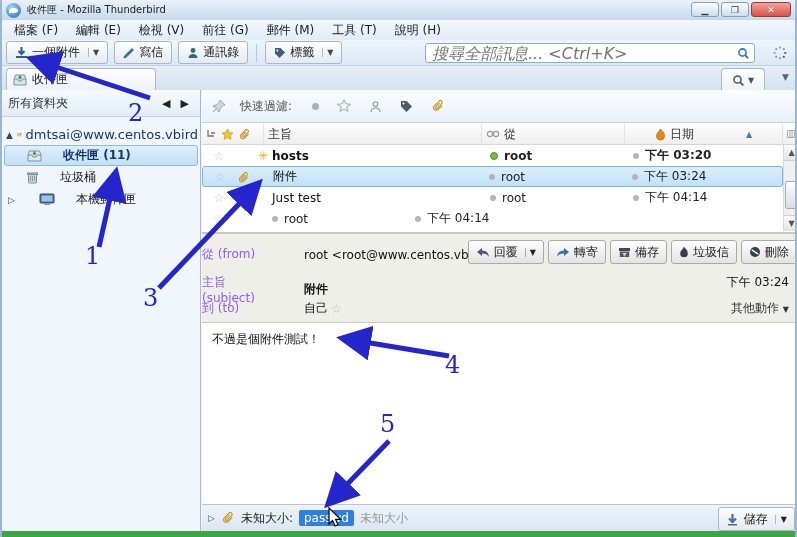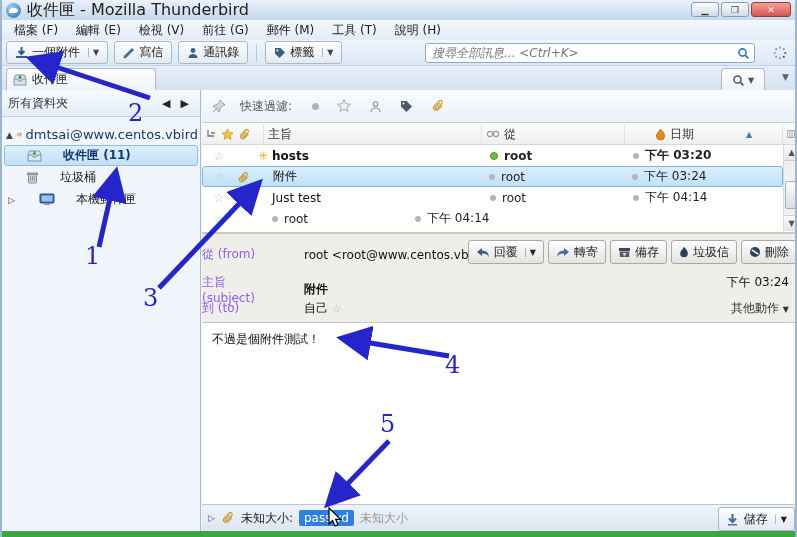--- a/index.html
+++ b/index.html
@@ -2,41 +2,41 @@
 <html><head>
 <meta charset="utf-8">
 <style>
   html,body{margin:0;padding:0;}
   body{font-family:"DejaVu Sans","Liberation Sans",sans-serif;font-size:12px;color:#222;}
   .window{position:relative;width:797px;height:537px;background:#eef4fb;overflow:hidden;
           border-left:2px solid #9ab6d2;border-right:2px solid #9ab6d2;box-sizing:border-box;}
   
   .titlebar{position:absolute;left:0;top:0;width:100%;height:20px;
     background:linear-gradient(#e9f1fa,#c5d9ec);display:flex;align-items:center;gap:6px;padding-left:4px;box-sizing:border-box;}
-  .titlebar .title{font-size:16px;color:#222;}
+  .titlebar .title{font-size:10px;color:#222;}
   .appicon{width:15px;height:15px;border-radius:50%;background:radial-gradient(circle at 35% 30%,#9fd4f5,#1f6fb2);position:relative;}
   .appicon:after{content:"";position:absolute;left:3px;top:5px;width:9px;height:5px;background:#fff;border-radius:50% 50% 50% 0;}
   .winbtns{position:absolute;right:4px;top:2px;display:flex;gap:2px;}
   .winbtn{width:28px;height:15px;border:1px solid #8aa0b8;border-radius:3px;background:linear-gradient(#fdfeff,#cfdcea);
     display:flex;align-items:center;justify-content:center;font-size:9px;color:#333;box-sizing:border-box;}
   .winbtn.close{width:40px;background:linear-gradient(#f2a39d,#d9534a);border-color:#9c3a34;color:#fff;font-weight:bold;}
   
   .menubar{position:absolute;left:0;top:20px;width:100%;height:20px;background:linear-gradient(#f2f7fc,#e2ecf7);
     display:flex;align-items:center;gap:2px;padding-left:4px;box-sizing:border-box;}
   .menu-item{padding:9px 8px;color:#222;}
   
   .toolbar{position:absolute;left:0;top:40px;width:100%;height:26px;background:linear-gradient(#eef5fc,#dbe8f5);
     display:flex;align-items:center;gap:6px;padding-left:4px;box-sizing:border-box;border-bottom:1px solid #c3d2e2;}
   .tbtn{height:21px;display:flex;align-items:center;gap:4px;padding:0 8px;border:1px solid #a9b8c8;border-radius:3px;
     background:linear-gradient(#fefefe,#e2eaf2);color:#222;}
   .tbtn .drop{border-left:1px solid #a9b8c8;margin-left:4px;padding-left:4px;font-size:8px;color:#445;}
   .tsep{width:1px;height:18px;background:#b9c7d6;margin:0 2px;}
   .searchwrap{position:absolute;right:40px;top:3px;width:330px;height:20px;background:#fff;border:1px solid #92aac2;
     border-radius:3px;display:flex;align-items:center;padding:0 4px;box-sizing:border-box;}
-  .searchwrap input{flex:1;border:none;outline:none;font-style:italic;color:#777;font-size:12px;background:transparent;font-family:inherit;}
+  .searchwrap input{flex:1;border:none;outline:none;font-style:italic;color:#777;font-size:16px;background:transparent;font-family:inherit;}
   .throbber{position:absolute;right:8px;top:6px;width:14px;height:14px;}
   
   .tabbar{position:absolute;left:0;top:66px;width:100%;height:24px;background:linear-gradient(#e7eff8,#d4e2f0);}
   .tab{position:absolute;left:4px;top:2px;width:150px;height:22px;background:linear-gradient(#fdfdfe,#eef3f8);
     border:1px solid #a9bccd;border-bottom:none;border-radius:4px 4px 0 0;display:flex;align-items:center;gap:5px;padding-left:6px;box-sizing:border-box;}
   .tabbar-right{position:absolute;right:30px;top:2px;height:22px;width:42px;border:1px solid #a9bccd;border-bottom:none;
     border-radius:4px 4px 0 0;background:linear-gradient(#fdfdfe,#eef3f8);display:flex;align-items:center;justify-content:center;gap:3px;color:#345;}
   .alltabs-btn{position:absolute;right:6px;top:6px;font-size:9px;color:#567;}
   
   .sidebar{position:absolute;left:0;top:90px;width:199px;height:441px;background:#f0f6fc;border-right:1px solid #aab8c8;box-sizing:border-box;}

